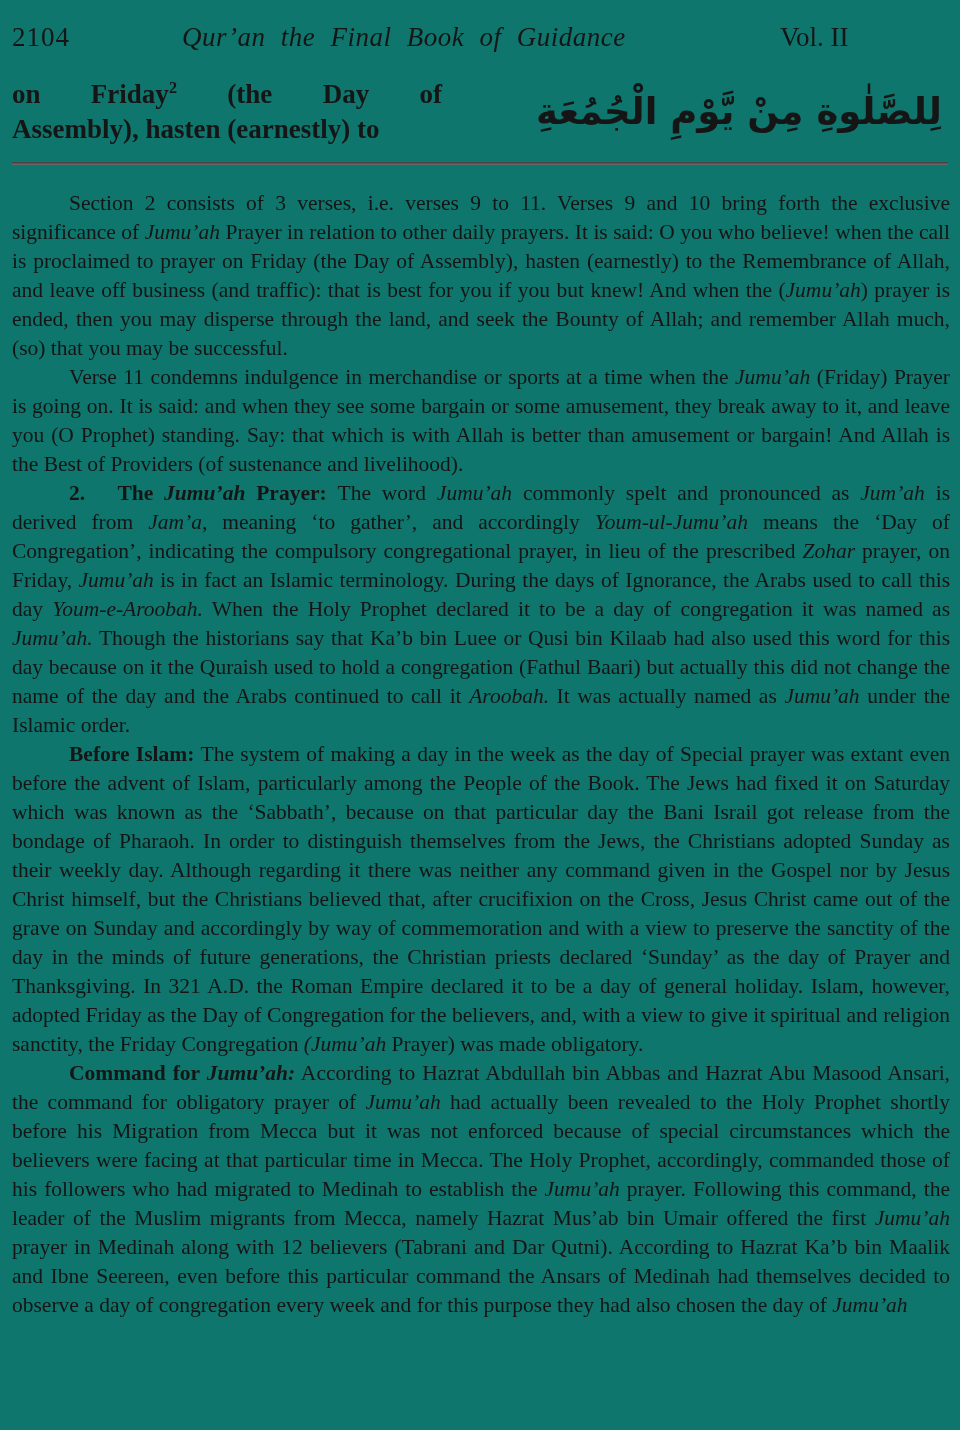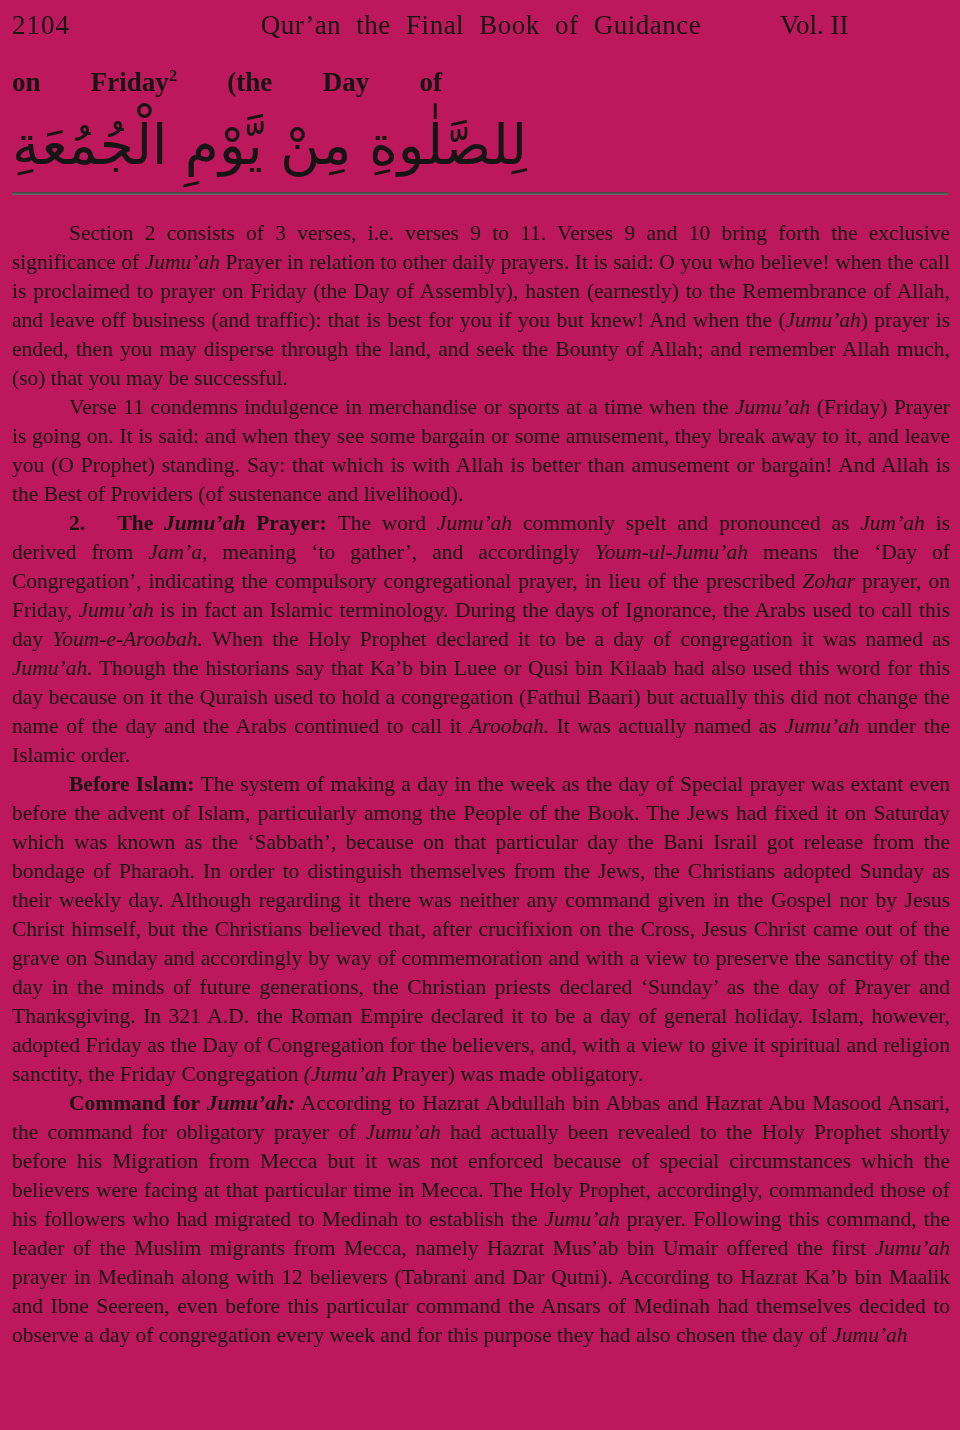--- a/index.html
+++ b/index.html
@@ -5,68 +5,67 @@
   html, body {
     margin: 0;
     padding: 0;
     background: #efeee9;
   }
   .page {
     position: relative;
     width: 960px;
     height: 1430px;
     margin: 0 auto;
-    background: #be185d;
+    background: #0f766e;
     color: #151515;
     font-family: "Liberation Serif", "DejaVu Serif", serif;
     overflow: hidden;
     box-sizing: border-box;
-    padding: 8px 10px 0 12px;
+    padding: 20px 10px 0 12px;
   }
   .header {
     display: flex;
     align-items: baseline;
     font-size: 27px;
     margin-top: 2px;
   }
   .pagenum { width: 170px; letter-spacing: 1px; }
   .title {
     flex: 1;
-    text-align: center;
+    font-style: italic;
     word-spacing: 8px;
     letter-spacing: 0.5px;
   }
   .volume { width: 170px; text-align: left; }
 
   .verse-row {
     display: flex;
     justify-content: space-between;
     align-items: flex-start;
     margin-top: 24px;
-    flex-direction: column;
   }
   .verse-translation {
     width: 430px;
     font-weight: bold;
     font-size: 27px;
     line-height: 35px;
   }
   .verse-line { white-space: normal; }
   .verse-line.justify {
     text-align: justify;
     text-align-last: justify;
   }
   .verse-arabic {
     direction: rtl;
     font-family: "DejaVu Sans", sans-serif;
-    font-size: 55px;
+    font-size: 37px;
     line-height: 1.15;
     margin-top: 14px;
     padding-right: 8px;
-    font-weight: normal;
+    font-weight: bold;
   }
   .rule {
     height: 3px;
     background: linear-gradient(#3d3d3d, #6e6e6e);
     margin-top: 15px;
     margin-right: 2px;
   }
   .body {
     margin-top: 24px;
     font-size: 21.5px;
@@ -92,20 +91,21 @@
 
   <div class="header">
     <span class="pagenum">2104</span>
     <span class="title">Qur’an the Final Book of Guidance</span>
     <span class="volume">Vol. II</span>
   </div>
 
   <div class="verse-row">
     <div class="verse-translation" id="verse-translation">
         <div class="verse-line justify"><span class="seg-b">on Friday</span><span class="seg-sup">2</span><span class="seg-b"> (the Day of</span></div>
+        <div class="verse-line"><span class="seg-b">Assembly), hasten (earnestly) to</span></div>
       </div>
     <div class="verse-arabic">لِلصَّلٰوةِ مِنْ يَّوْمِ الْجُمُعَةِ</div>
   </div>
 
   <div class="rule"></div>
 
   <div class="body" id="body-text">
       <p><span class="seg-n">Section 2 consists of 3 verses, i.e. verses 9 to 11. Verses 9 and 10 bring forth the exclusive significance of </span><span class="seg-i">Jumu’ah</span><span class="seg-n"> Prayer in relation to other daily prayers. It is said: O you who believe! when the call is proclaimed to prayer on Friday (the Day of Assembly), hasten (earnestly) to the Remembrance of Allah, and leave off business (and traffic): that is best for you if you but knew! And when the (</span><span class="seg-i">Jumu’ah</span><span class="seg-n">) prayer is ended, then you may disperse through the land, and seek the Bounty of Allah; and remember Allah much, (so) that you may be successful.</span></p>
       <p><span class="seg-n">Verse 11 condemns indulgence in merchandise or sports at a time when the </span><span class="seg-i">Jumu’ah</span><span class="seg-n"> (Friday) Prayer is going on. It is said: and when they see some bargain or some amusement, they break away to it, and leave you (O Prophet) standing. Say: that which is with Allah is better than amusement or bargain! And Allah is the Best of Providers (of sustenance and livelihood).</span></p>
       <p><span class="seg-b">2.  The </span><span class="seg-bi">Jumu’ah</span><span class="seg-b"> Prayer: </span><span class="seg-n">The word </span><span class="seg-i">Jumu’ah</span><span class="seg-n"> commonly spelt and pronounced as </span><span class="seg-i">Jum’ah</span><span class="seg-n"> is derived from </span><span class="seg-i">Jam’a,</span><span class="seg-n"> meaning ‘to gather’, and accordingly </span><span class="seg-i">Youm-ul-Jumu’ah</span><span class="seg-n"> means the ‘Day of Congregation’, indicating the compulsory congregational prayer, in lieu of the prescribed </span><span class="seg-i">Zohar</span><span class="seg-n"> prayer, on Friday, </span><span class="seg-i">Jumu’ah</span><span class="seg-n"> is in fact an Islamic terminology. During the days of Ignorance, the Arabs used to call this day </span><span class="seg-i">Youm-e-Aroobah.</span><span class="seg-n"> When the Holy Prophet declared it to be a day of congregation it was named as </span><span class="seg-i">Jumu’ah.</span><span class="seg-n"> Though the historians say that Ka’b bin Luee or Qusi bin Kilaab had also used this word for this day because on it the Quraish used to hold a congregation (Fathul Baari) but actually this did not change the name of the day and the Arabs continued to call it </span><span class="seg-i">Aroobah.</span><span class="seg-n"> It was actually named as </span><span class="seg-i">Jumu’ah</span><span class="seg-n"> under the Islamic order.</span></p>

